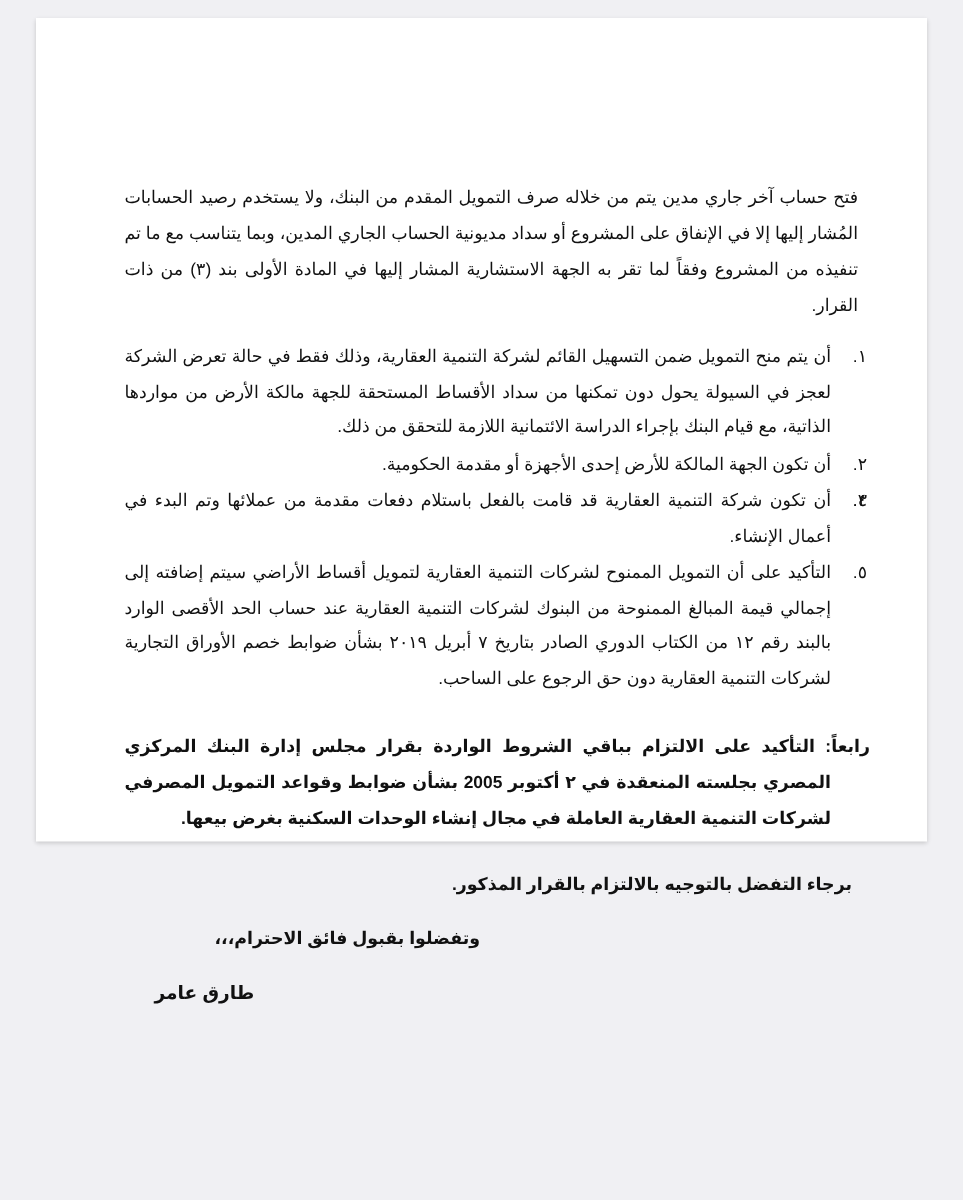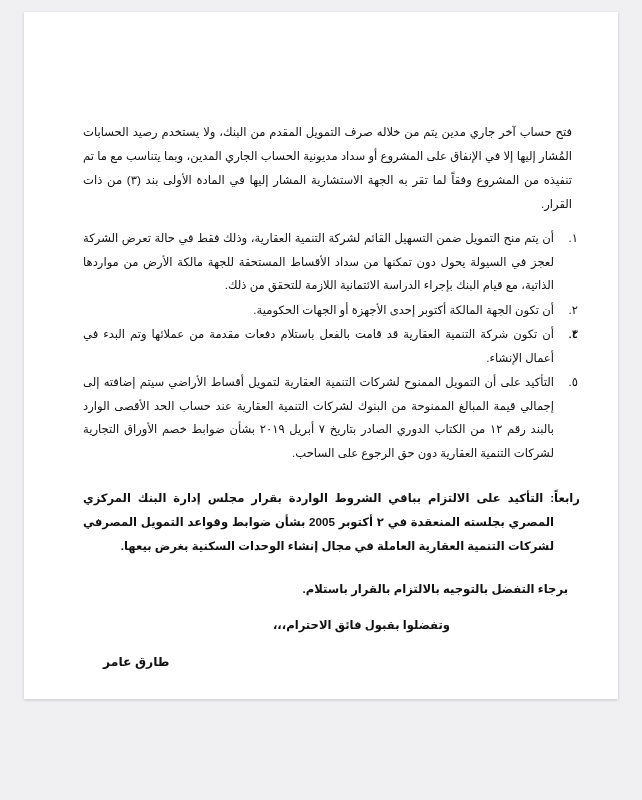--- a/index.html
+++ b/index.html
@@ -4,75 +4,75 @@
 <style>
   html, body { margin: 0; padding: 0; }
   body {
     width: 642px; height: 800px;
     background: #f0f0f3;
     position: relative; overflow: hidden;
     font-family: "Liberation Sans", "DejaVu Sans", sans-serif;
   }
   .page {
     position: absolute; left: 24px; top: 12px;
-    width: 594px; height: 687px;
+    width: 594px; height: 549px;
     background: #ffffff;
     box-shadow: 0 1px 3px rgba(0,0,0,0.18);
   }
   .content {
     position: absolute; left: 59px; right: 38px; top: 108px;
     direction: rtl; text-align: justify;
     color: #111; font-size: 11.6px;
   }
   p { margin: 0; }
   .line-para { line-height: 24px; }
   .intro { padding-right: 8px; margin-bottom: 10px; }
   .bold { font-weight: bold; }
   .section { margin-bottom: 14px; line-height: 24px; }
   .section .hang { display: block; padding-right: 26px; text-indent: -26px; }
   ol.items { list-style: none; margin: 0 0 22px 0; padding: 0; }
   ol.items li { position: relative; padding-right: 26px; line-height: 23.5px; margin-bottom: 1px; }
   ol.items li .num { position: absolute; right: 2px; top: 0; }
   .closing1 { margin-top: 24px; padding-right: 12px; }
-  .closing2 { margin-top: 22px; text-align: center; padding-left: 60px; }
+  .closing2 { margin-top: 22px; text-align: left; padding-left: 60px; }
   .signature { margin-top: 22px; text-align: left; padding-left: 20px; font-size: 12.4px; }
 </style>
 </head>
 <body>
 
 <div class="page">
   <div class="content">
 
     <p class="line-para intro">فتح حساب آخر جاري مدين يتم من خلاله صرف التمويل المقدم من البنك، ولا يستخدم رصيد الحسابات المُشار إليها إلا في الإنفاق على المشروع أو سداد مديونية الحساب الجاري المدين، وبما يتناسب مع ما تم تنفيذه من المشروع وفقاً لما تقر به الجهة الاستشارية المشار إليها في المادة الأولى بند (٣) من ذات القرار.</p>
 
 
     <ol class="items">
       <li>
         <span class="num">١.</span>
         <span>أن يتم منح التمويل ضمن التسهيل القائم لشركة التنمية العقارية، وذلك فقط في حالة تعرض الشركة لعجز في السيولة يحول دون تمكنها من سداد الأقساط المستحقة للجهة مالكة الأرض من مواردها الذاتية، مع قيام البنك بإجراء الدراسة الائتمانية اللازمة للتحقق من ذلك.</span>
       </li>
       <li>
         <span class="num">٢.</span>
-        <span>أن تكون الجهة المالكة أكتوبر إحدى الأجهزة أو الجهات الحكومية.</span>
+        <span>أن تكون الجهة المالكة للأرض إحدى الأجهزة أو مقدمة الحكومية.</span>
       </li>
       <li>
         <span class="num">٣.</span>
       </li>
       <li>
         <span class="num">٤.</span>
         <span>أن تكون شركة التنمية العقارية قد قامت بالفعل باستلام دفعات مقدمة من عملائها وتم البدء في أعمال الإنشاء.</span>
       </li>
       <li>
         <span class="num">٥.</span>
         <span>التأكيد على أن التمويل الممنوح لشركات التنمية العقارية لتمويل أقساط الأراضي سيتم إضافته إلى إجمالي قيمة المبالغ الممنوحة من البنوك لشركات التنمية العقارية عند حساب الحد الأقصى الوارد بالبند رقم ١٢ من الكتاب الدوري الصادر بتاريخ ٧ أبريل ٢٠١٩ بشأن ضوابط خصم الأوراق التجارية لشركات التنمية العقارية دون حق الرجوع على الساحب.</span>
       </li>
     </ol>
 
     <div class="section bold">
       <span class="hang">رابعاً: التأكيد على الالتزام بباقي الشروط الواردة بقرار مجلس إدارة البنك المركزي المصري بجلسته المنعقدة في ٢ أكتوبر 2005 بشأن ضوابط وقواعد التمويل المصرفي لشركات التنمية العقارية العاملة في مجال إنشاء الوحدات السكنية بغرض بيعها.</span>
     </div>
 
-    <p class="bold closing1">برجاء التفضل بالتوجيه بالالتزام بالقرار باستلام.</p>
+    <p class="bold closing1">برجاء التفضل بالتوجيه بالالتزام بالقرار المذكور.</p>
     <p class="bold closing2">وتفضلوا بقبول فائق الاحترام،،،</p>
     <p class="bold signature">طارق عامر</p>
 
   </div>
 </div>
 
 </body></html>

